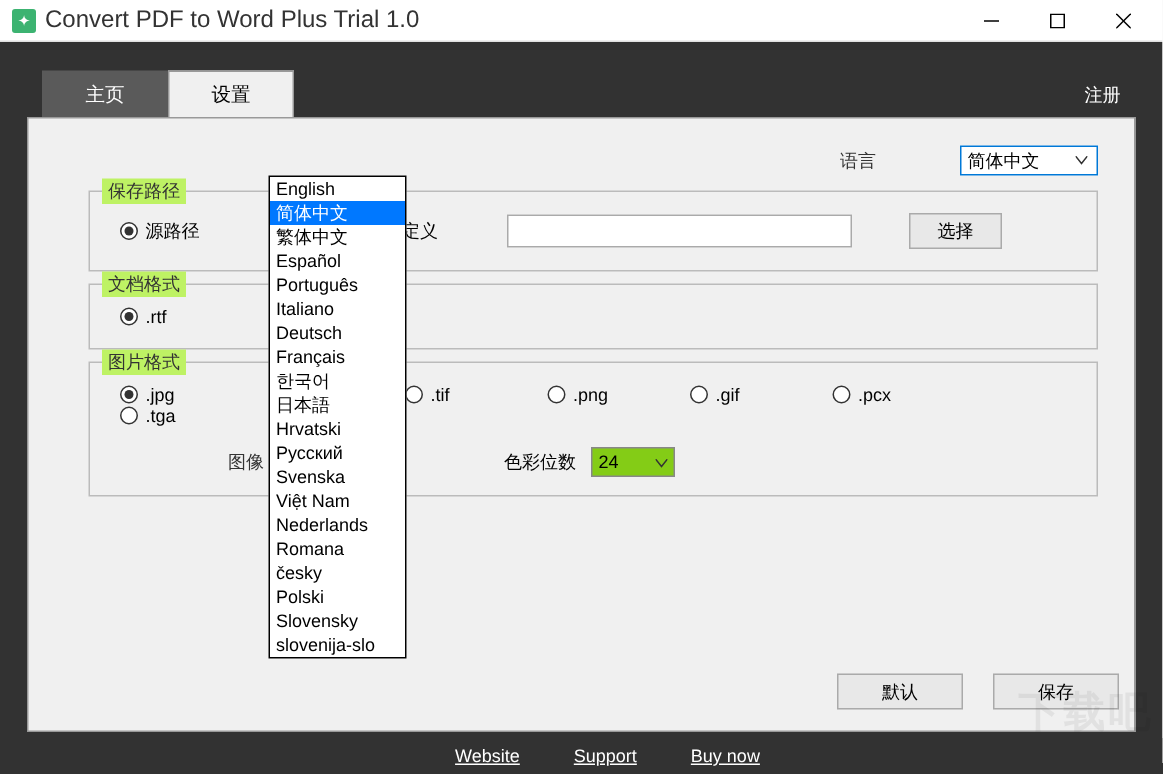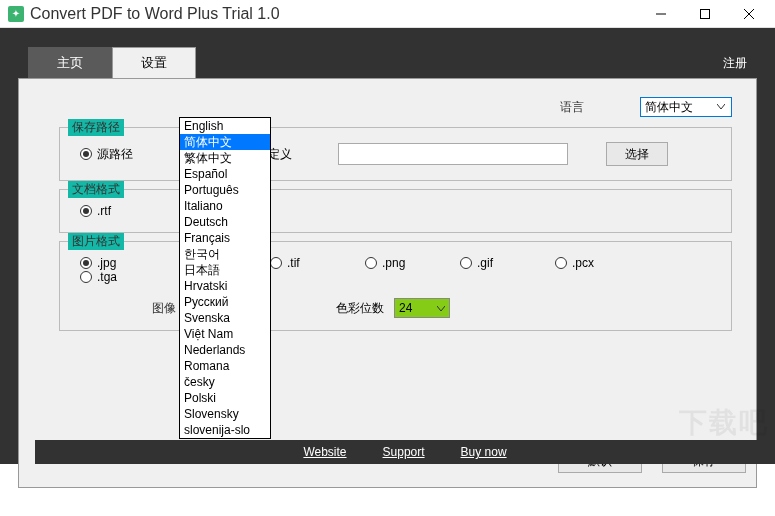--- a/index.html
+++ b/index.html
@@ -4,39 +4,39 @@
 <style>
 * { box-sizing: border-box; margin: 0; padding: 0; font-family: "Microsoft YaHei", "Segoe UI", sans-serif; font-size: 12px; }
 body { background: #fff; width: 775px; height: 516px; overflow: hidden; }
 
 .titlebar { height: 28px; background: #fff; border-bottom: 1px solid #e0e0e0; display: flex; align-items: center; padding: 0 4px 0 8px; }
 .titlebar .app-icon { width: 16px; height: 16px; background: #3cb371; border-radius: 2px; margin-right: 6px; display: flex; align-items: center; justify-content: center; color: #fff; font-size: 10px; }
 .titlebar .title { flex: 1; color: #333; font-size: 16px; }
 .titlebar .win-btn { width: 44px; height: 28px; display: flex; align-items: center; justify-content: center; color: #333; cursor: default; }
 .titlebar .win-btn svg { width: 10px; height: 10px; }
 
-.client { background: #323232; height: 436px; padding: 0; position: relative; }
+.client { background: #323232; height: 488px; padding: 0; position: relative; }
 
 .tabs-row { display: flex; align-items: flex-end; padding: 14px 18px 0 28px; height: 50px; }
 .tab { padding: 6px 28px; color: #fff; font-size: 13px; cursor: default; border: 1px solid transparent; border-bottom: none; }
 .tab.active { background: #f0f0f0; color: #000; border-color: #999; }
 .tab.inactive { background: #5a5a5a; }
 .register { margin-left: auto; color: #fff; padding: 6px 10px; }
 
 .panel { background: #f0f0f0; margin: 0 18px 0 18px; height: 410px; border: 1px solid #999; padding: 18px 24px 12px 40px; position: relative; }
 
 .row { display: flex; align-items: center; margin-bottom: 10px; justify-content: flex-end; }
 .label { width: 80px; color: #333; }
 
 .select-box { width: 92px; height: 20px; border: 1px solid #0078d7; background: #fff; display: flex; align-items: center; padding: 0 4px; position: relative; }
 .select-box .sel-text { flex: 1; color: #000; }
 .select-box .chev { width: 12px; display: flex; justify-content: center; }
 
 .fieldset { border: 1px solid #bbb; margin: 4px 0 8px 0; padding: 8px 12px 8px 12px; position: relative; }
-.fieldset .legend { position: absolute; top: -9px; left: 8px; background: #14b8a6; padding: 0 4px; color: #333; }
+.fieldset .legend { position: absolute; top: -9px; left: 8px; background: #bef264; padding: 0 4px; color: #333; }
 .radio-row { display: flex; align-items: center; gap: 28px; padding: 6px 8px; flex-wrap: wrap; }
 .radio { display: flex; align-items: center; gap: 5px; }
 .radio .circ { width: 12px; height: 12px; border: 1px solid #333; border-radius: 50%; display: flex; align-items: center; justify-content: center; background: #fff; }
 .radio .circ.on::after { content: ""; width: 6px; height: 6px; background: #333; border-radius: 50%; }
 .textfield { width: 230px; height: 22px; border: 1px solid #aaa; background: #fff; margin-left: 18px; }
 .btn { height: 24px; padding: 0 18px; border: 1px solid #aaa; background: #e8e8e8; display: inline-flex; align-items: center; justify-content: center; cursor: default; }
 
 .colorbits-row { display: flex; align-items: center; gap: 10px; padding: 8px 0 4px 80px; }
 .small-select { width: 56px; height: 20px; border: 1px solid #888; background: #84cc16; display: flex; align-items: center; padding: 0 4px; }
 .small-select .chev { margin-left: auto; }

